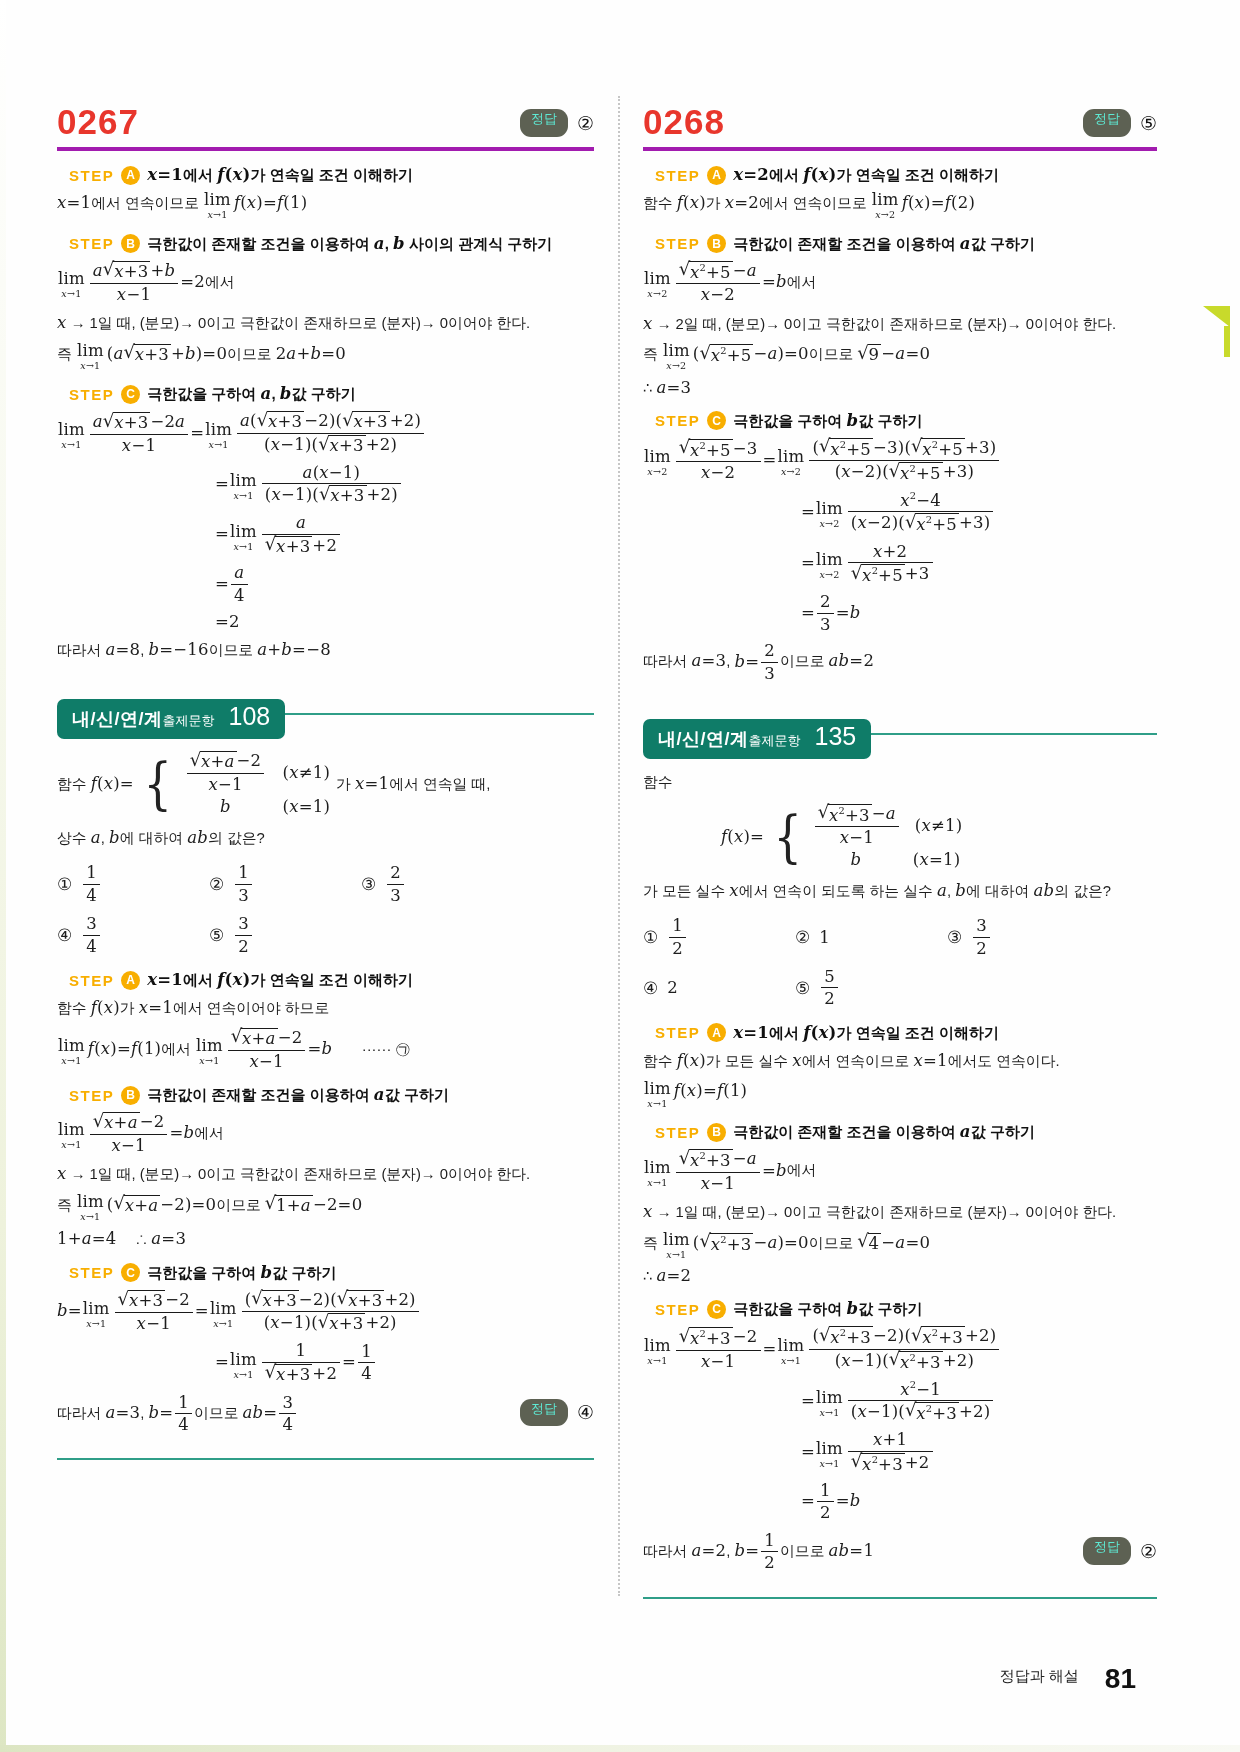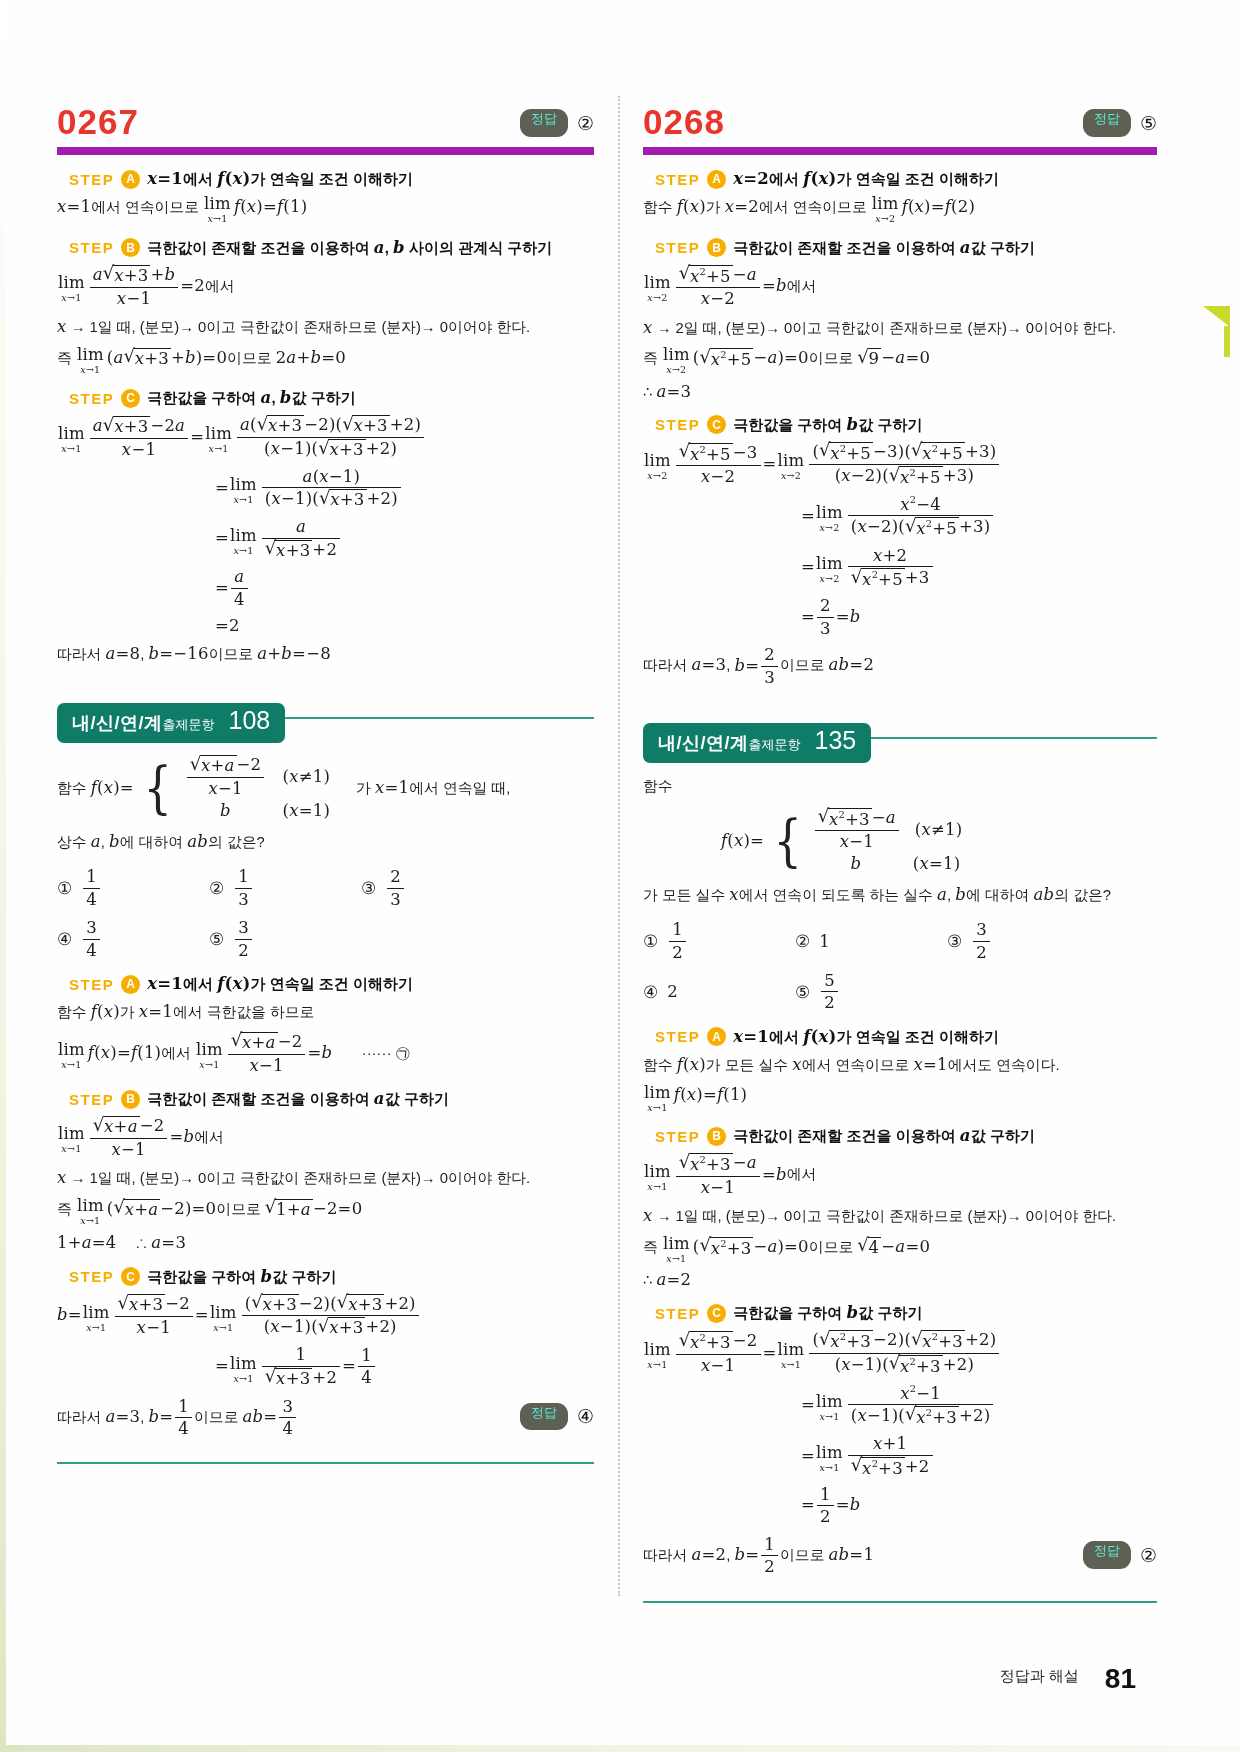--- a/index.html
+++ b/index.html
@@ -9,21 +9,21 @@
           background:linear-gradient(to bottom,#ffffff,#eef2dc 70%,#dde6c3)}
   .edge-b{position:absolute;left:0;bottom:0;width:100%;height:7px;
           background:linear-gradient(to right,#dce5c2,#eef2e0 40%,#f8f9f3)}
   .divider{position:absolute;left:618px;top:96px;height:1500px;width:0;
            border-left:2px dotted #c6c6c6}
   .col{position:absolute;top:104px;width:537px}
   #colL{left:57px}
   #colR{left:643px;width:514px}
 
   .prob-header{display:flex;justify-content:space-between;align-items:flex-end;
-               border-bottom:8px solid #a21caf;padding-bottom:8px;margin-bottom:2px}
+               border-bottom:4px solid #a21caf;padding-bottom:8px;margin-bottom:2px}
   .prob-num{font-size:35px;font-weight:bold;color:#e8362c;letter-spacing:1px;line-height:1}
   .chip{display:inline-flex;align-items:center;margin-bottom:2px}
   .pill{background:#5d6153;color:#5eead4;font-size:13px;border-radius:11px;padding:2px 11px 9px;line-height:1.3}
   .circ{font-family:"DejaVu Serif",serif;font-size:19px;margin-left:9px;color:#111}
 
   .step{margin:14px 12px 6px;display:flex;align-items:center;gap:7px;font-weight:bold;font-size:15px}
   .step-word{color:#f8ae00;letter-spacing:1.5px}
   .step-circ{width:19px;height:19px;border-radius:50%;background:#f8ae00;color:#fff;
              display:inline-flex;align-items:center;justify-content:center;font-size:12px;flex:none}
   .step-title{color:#101010}
@@ -49,21 +49,21 @@
   .lim .ls{display:block;font-size:0.58em;margin-top:1.5px}
   sup.sp{font-size:0.6em}
 
   .cases{display:flex;align-items:center;gap:6px;font-size:14.8px;margin:10px 0}
   .cases.centered{margin-left:78px}
   .brace{font-family:"DejaVu Serif",serif;font-size:56px;font-weight:300;line-height:0.85;
          transform:scaleX(0.8);margin-right:1px;color:#222}
   .case-rows{display:flex;flex-direction:column;gap:3px}
   .case-row{display:flex;align-items:center;gap:14px}
   .case-f{min-width:86px;display:flex;justify-content:center}
-  .case-post{margin-left:20px}
+  .case-post{margin-left:0}
 
   .opts{display:grid;grid-template-columns:152px 152px 1fr;row-gap:9px;margin:12px 0 4px;
         font-size:14.8px;align-items:center}
   .opt{display:flex;align-items:center;gap:9px}
   .opt-n{font-family:"DejaVu Serif",serif;font-size:17px}
 
   .linked-row{display:flex;align-items:flex-start;margin:36px 0 12px}
   .linked-box{background:#0f7c68;color:#fff;border-radius:7px;padding:7px 15px 8px;
               display:flex;align-items:baseline;white-space:nowrap}
   .lb1{font-weight:bold;font-size:18px;letter-spacing:0.5px}
@@ -196,21 +196,21 @@
       <span class="opt">
         <span class="opt-n">⑤</span>
         <span class="opt-v"><span class="mt"><span class="fr"><span class="nu"><span class="mo">3</span></span><span class="de"><span class="mo">2</span></span></span></span></span>
       </span>
     </div>
     <div class="step">
       <span class="step-word">STEP</span>
       <span class="step-circ">A</span>
       <span class="step-title"><span class="mt"><span class="mi">x</span><span class="mo">=1</span></span><span class="tx">에서 </span><span class="mt"><span class="mi">f</span><span class="mo">(</span><span class="mi">x</span><span class="mo">)</span></span><span class="tx">가 연속일 조건 이해하기</span></span>
     </div>
-    <div class="prose"><span class="tx">함수 </span><span class="mt"><span class="mi">f</span><span class="mo">(</span><span class="mi">x</span><span class="mo">)</span></span><span class="tx">가 </span><span class="mt"><span class="mi">x</span><span class="mo">=1</span></span><span class="tx">에서 극한값을 하므로</span></div>
+    <div class="prose"><span class="tx">함수 </span><span class="mt"><span class="mi">f</span><span class="mo">(</span><span class="mi">x</span><span class="mo">)</span></span><span class="tx">가 </span><span class="mt"><span class="mi">x</span><span class="mo">=1</span></span><span class="tx">에서 연속이어야 하므로</span></div>
     <div class="mathline"><span class="mt"><span class="lim"><span class="lt">lim</span><span class="ls"><span class="mi">x</span><span class="mo">→1</span></span></span><span class="mi">f</span><span class="mo">(</span><span class="mi">x</span><span class="mo">)=</span><span class="mi">f</span><span class="mo">(1)</span></span><span class="tx">에서 </span><span class="mt"><span class="lim"><span class="lt">lim</span><span class="ls"><span class="mi">x</span><span class="mo">→1</span></span></span><span class="fr"><span class="nu"><span class="sq">
               <span class="rad">√</span>
               <span class="vin"><span class="mi">x</span><span class="mo">+</span><span class="mi">a</span></span>
             </span><span class="mo">−2</span></span><span class="de"><span class="mi">x</span><span class="mo">−1</span></span></span><span class="mo">=</span><span class="mi">b</span></span><span class="tx">　　······ ㉠</span></div>
     <div class="step">
       <span class="step-word">STEP</span>
       <span class="step-circ">B</span>
       <span class="step-title"><span class="tx">극한값이 존재할 조건을 이용하여 </span><span class="mt"><span class="mi">a</span></span><span class="tx">값 구하기</span></span>
     </div>
     <div class="mathline"><span class="mt"><span class="lim"><span class="lt">lim</span><span class="ls"><span class="mi">x</span><span class="mo">→1</span></span></span><span class="fr"><span class="nu"><span class="sq">

